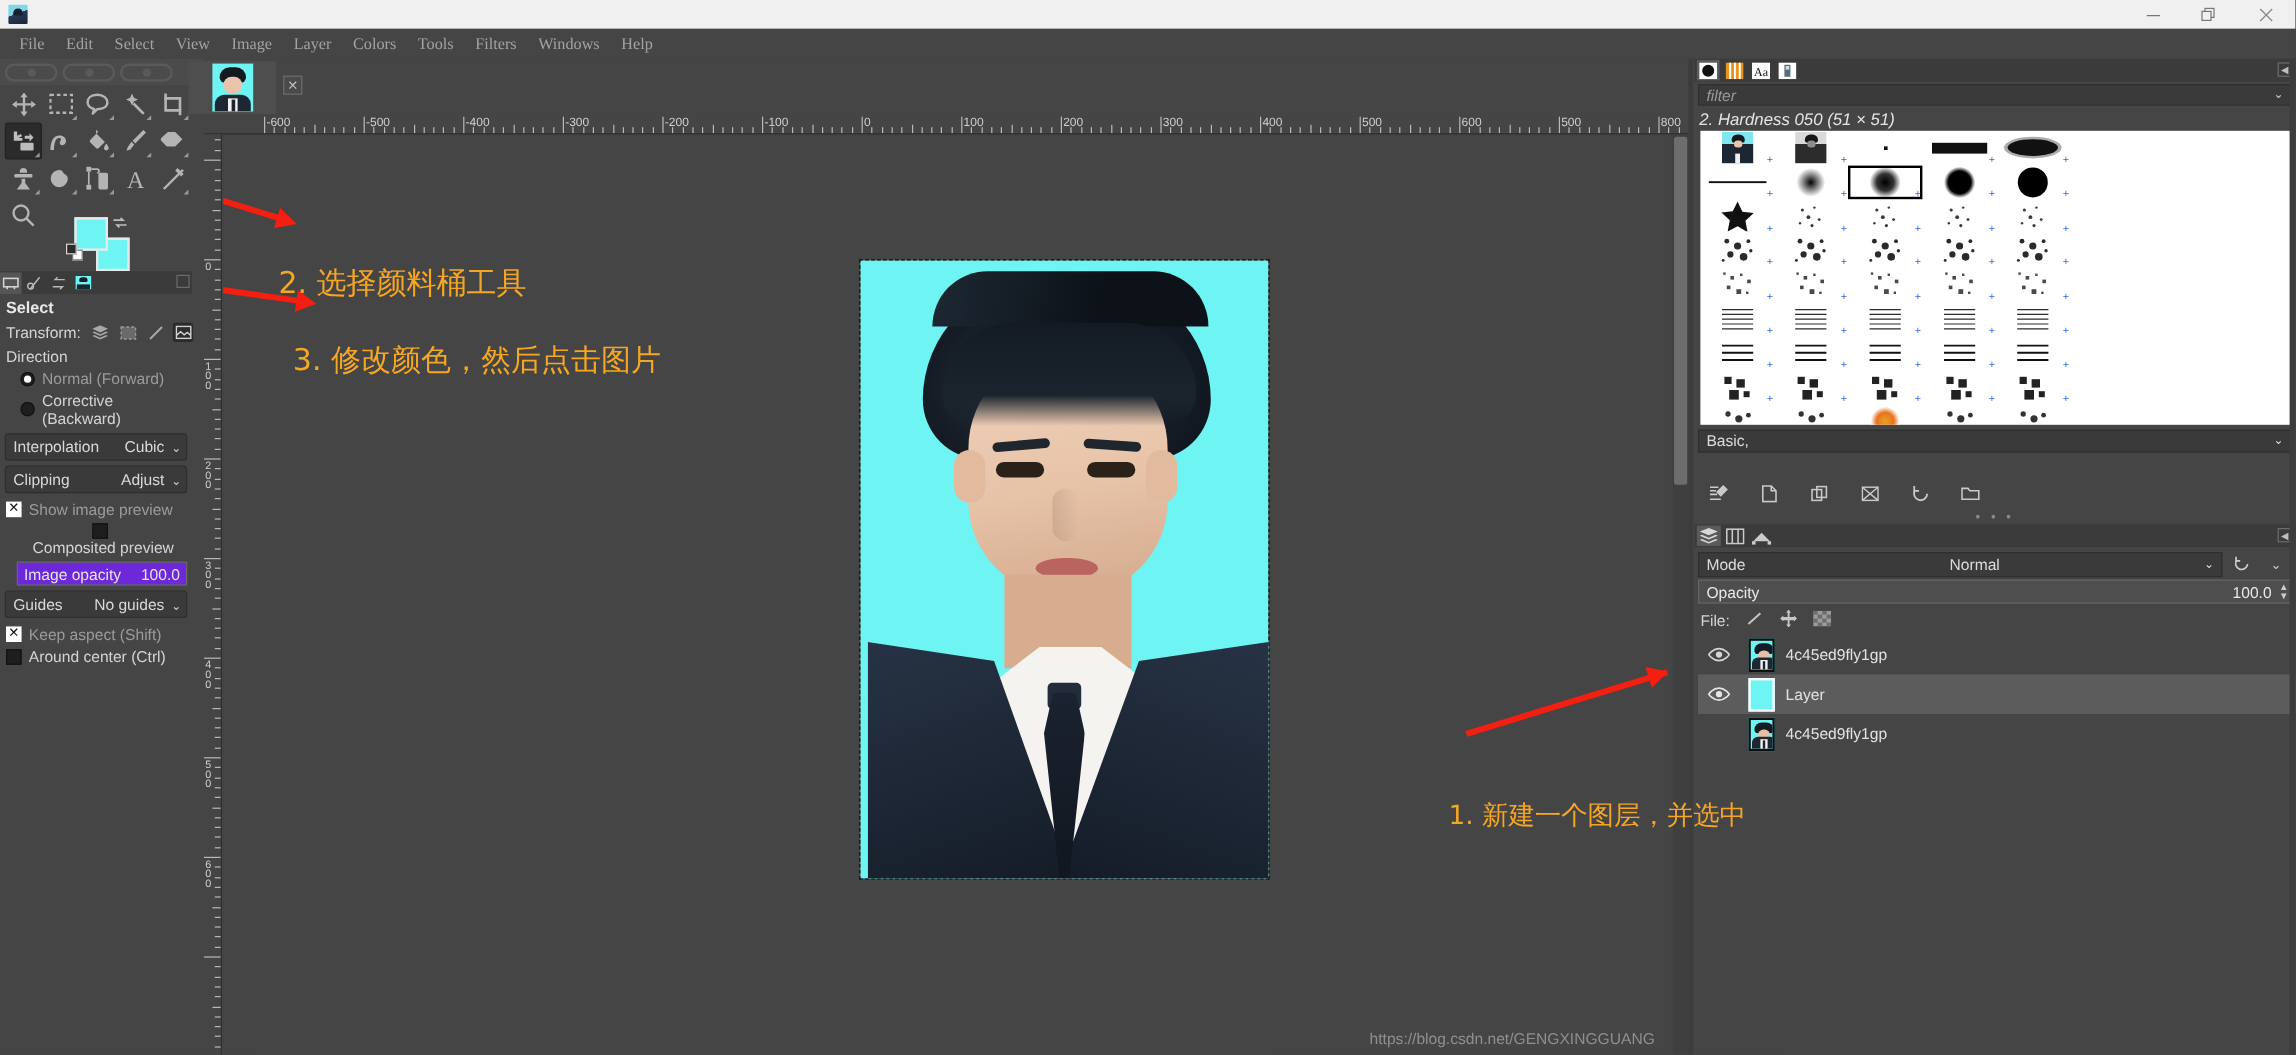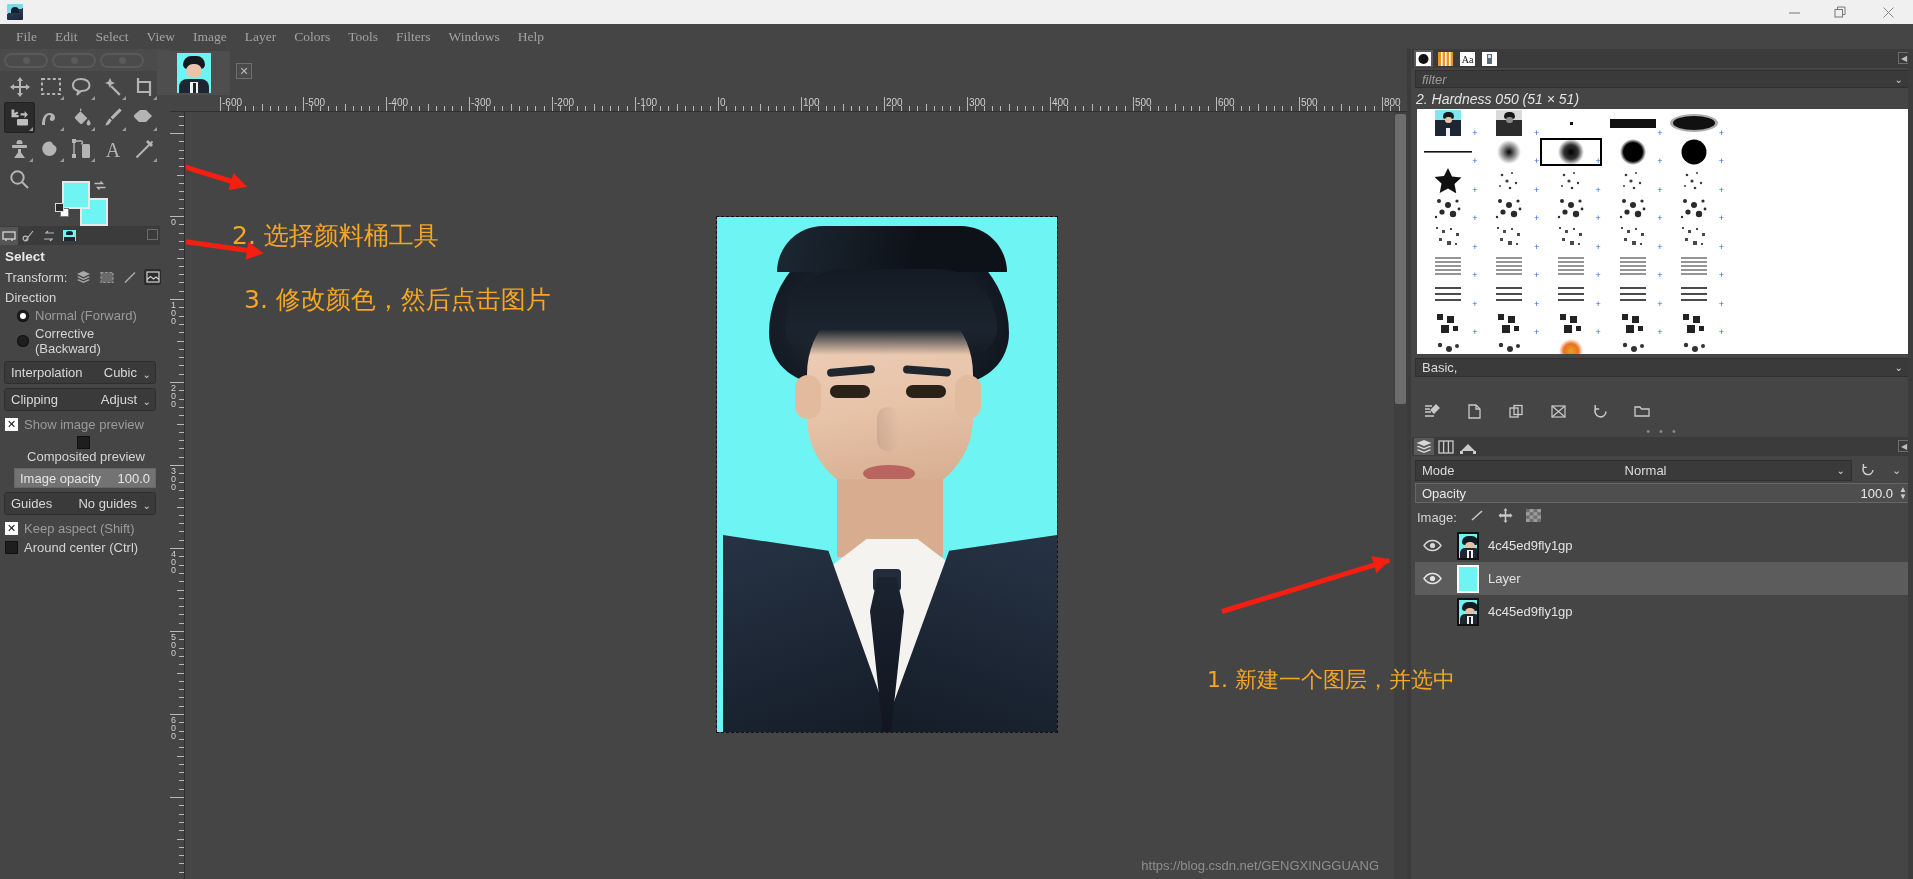--- a/index.html
+++ b/index.html
@@ -98,21 +98,21 @@
 
   .check-row { display:flex; align-items:center; padding:2px 5px; font-size:13px; min-height:19px; }
   .check-row.indent { padding-left:17px;flex-direction:column; }
   .chk { width:13px; height:13px; background:#fff; color:#111; font-size:11px; line-height:12px; text-align:center;
          margin-right:6px; flex:none; font-weight:bold; }
   .chk.empty { background:#1e1e1e; box-shadow:inset 0 0 0 1px #121212; }
   .check-row .cl { color:#d4d4d4; }
   .check-row.dim .cl { color:#9b9b9b; }
 
   .spin {
-    margin:2px 4px 2px 14px; height:20px; background:#737373; border:1px solid #666;
+    margin:2px 4px 2px 14px; height:20px; background:#6d28d9; border:1px solid #666;
     display:flex; align-items:center; padding:0 5px; font-size:13px; color:#e4e4e4;
   }
   .spin .sval { margin-left:auto; }
 
   
   .canvaswrap { position:absolute; left:170px; top:49px; width:1237px; height:830px; background:#454545; }
 
   .imgtab-bar { position:absolute; left:0; top:0; width:1237px; height:48px; background:#454545; }
   .imgtab {
     position:absolute; left:-13px; top:2px; width:73px; height:44px; background:#4e4e4e;
@@ -1531,21 +1531,21 @@
         </div>
       </div>
 
       <div class="opbar">
         <span>Opacity</span>
         <span class="ov">100.0</span>
         <span class="spn">▲<br>▼</span>
       </div>
 
       <div class="lockrow">
-        <span>Image:</span>
+        <span>File:</span>
         <span>
           <svg width="15" height="13" viewBox="0 0 15 13" stroke="#c6c6c6" stroke-width="1.6">
               <path d="M2 11L12 2"></path>
             </svg>
         </span>
         <span>
           <svg width="15" height="15" viewBox="0 0 15 15" fill="#c6c6c6">
             <path d="M7.5 0l2 2.6H8.3v3.6h3.6V5l2.6 2.5-2.6 2.5V8.8H8.3v3.6h1.2L7.5 15l-2-2.6h1.2V8.8H3.1V10L.5 7.5 3.1 5v1.2h3.6V2.6H5.5z"></path>
             </svg>
         </span>

